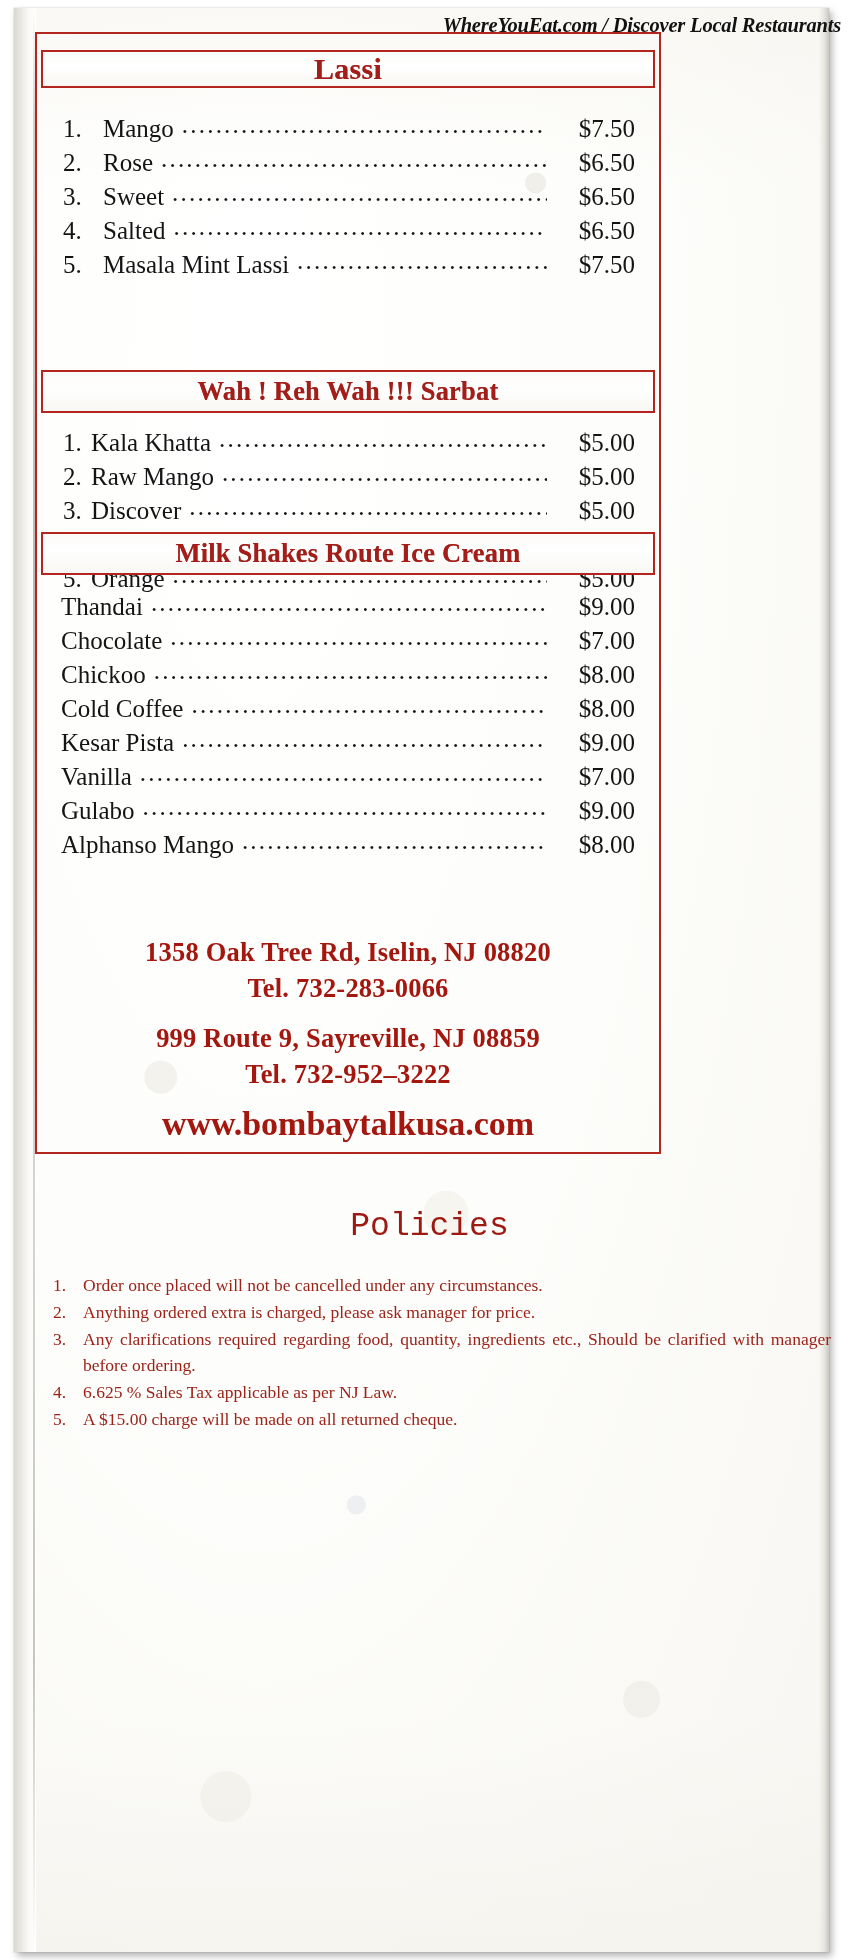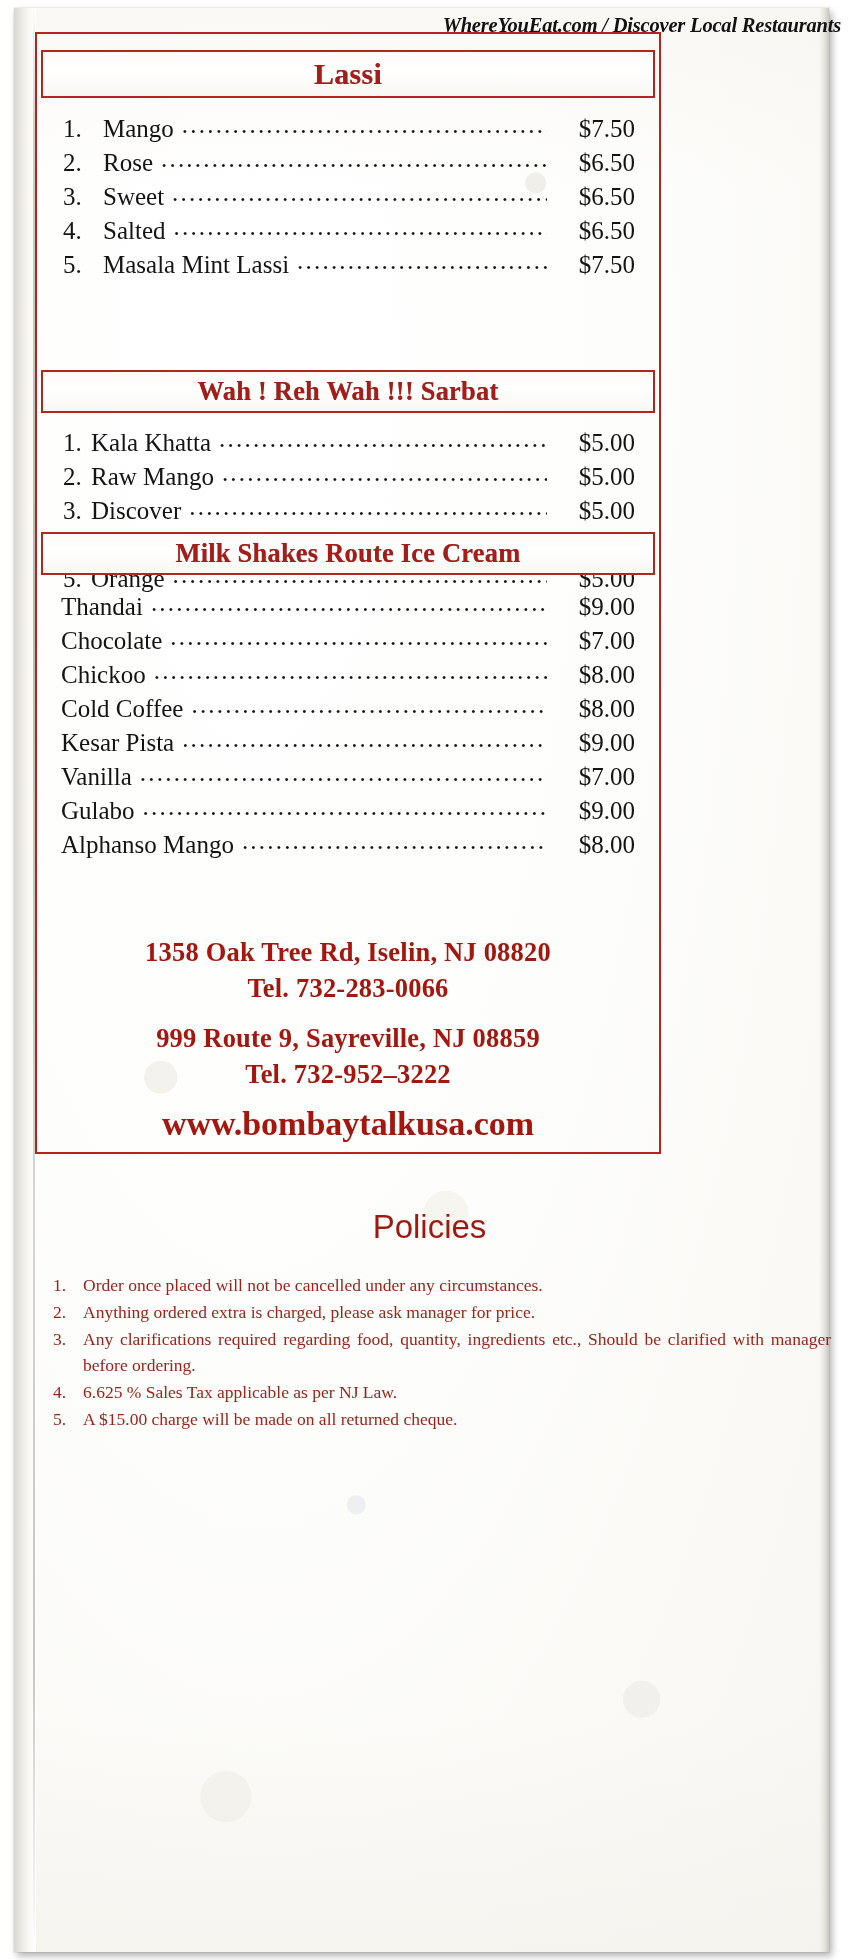--- a/index.html
+++ b/index.html
@@ -85,21 +85,21 @@
     text-align: center;
     display: flex; align-items: center; justify-content: center;
   }
   .section-band .band-text {
     color: #a51d18;
     font-weight: 700;
     font-family: "Liberation Serif", "DejaVu Serif", serif;
     text-shadow: 0 0 .6px rgba(120,20,16,.6);
   }
 
-  #band-lassi { top: 16px; height: 48px; }
+  #band-lassi { top: 16px; height: 38px; }
   #band-lassi .band-text { font-size: 30px; letter-spacing: .3px; }
 
   #band-sarbat { top: 336px; height: 43px; }
   #band-sarbat .band-text { font-size: 26.5px; letter-spacing: .2px; }
 
   #band-shakes { top: 498px; height: 43px; }
   #band-shakes .band-text { font-size: 26.5px; letter-spacing: .2px; }
 
   
   .item-list { position: absolute; left: 0; right: 0; }
@@ -170,21 +170,21 @@
   #contact-web { font-size: 34px; line-height: 36px; }
 
   
   #policies-title {
     position: absolute;
     left: 0; right: 0; top: 1208px;
     text-align: center;
     color: #9d1a13;
     font-size: 33px;
     font-weight: 400;
-    font-family: Liberation Sans, sans-serif;
+    font-family: Liberation Mono, monospace;
   }
   #policies-list {
     position: absolute;
     left: 53px; right: 28px; top: 1272px;
   }
   .policy-row {
     display: flex;
     align-items: flex-start;
     color: #9c2319;
     font-family: "Liberation Serif", "DejaVu Serif", serif;

